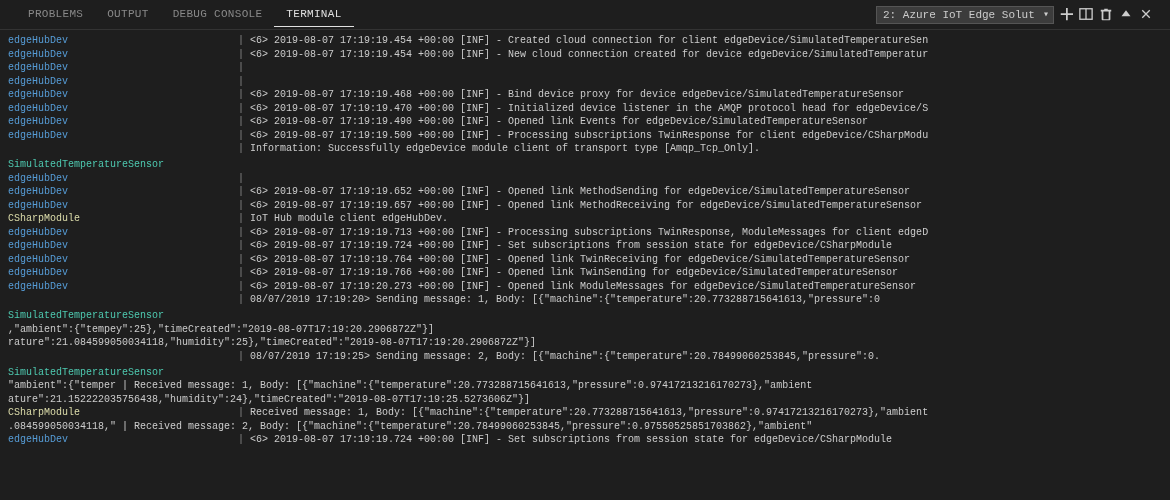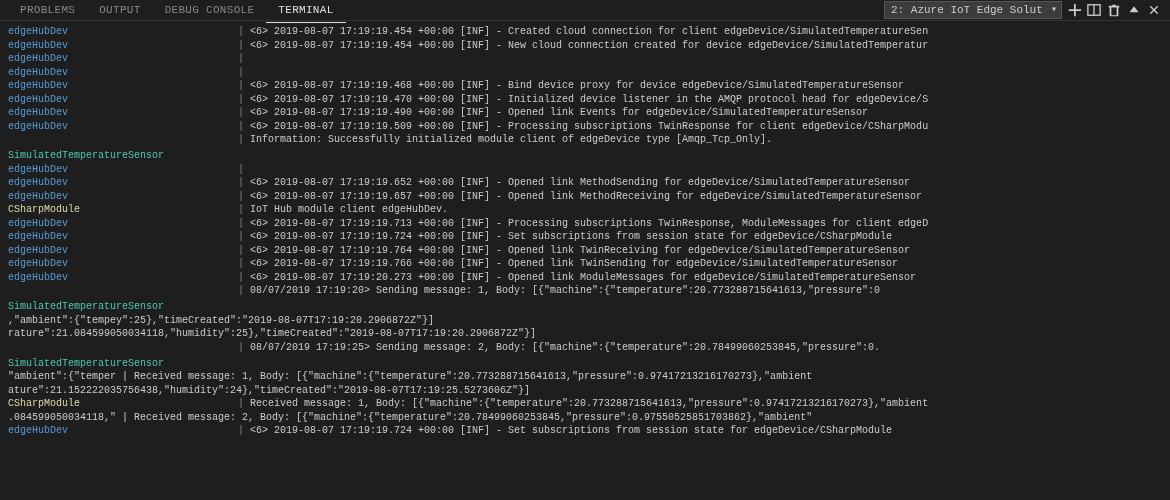--- a/index.html
+++ b/index.html
@@ -13,44 +13,44 @@
       font-family: Consolas, 'Courier New', monospace;
       font-size: 12px;
       width: 1170px;
       height: 500px;
       overflow: hidden;
     }
     .panel-header {
       display: flex;
       justify-content: space-between;
       align-items: center;
-      height: 21px;
+      height: 30px;
       background: #1e1e1e;
       border-bottom: 1px solid #333;
-      padding: 0 8px;
+      padding: 0 16px;
     }
     .tabs {
       display: flex;
       gap: 0;
     }
     .tab {
       padding: 6px 12px;
       font-size: 11px;
       color: #888;
       cursor: pointer;
       text-transform: uppercase;
       letter-spacing: 0.3px;
     }
     .tab.active {
       color: #e0e0e0;
       border-bottom: 1px solid #e0e0e0;
     }
     .toolbar {
       display: flex;
-      align-items: center;
+      align-items: flex-start;
       gap: 4px;
     }
     .terminal-selector {
       background: #3c3c3c;
       color: #cccccc;
       border: 1px solid #555;
       font-size: 11px;
       padding: 2px 18px 2px 6px;
       font-family: inherit;
       appearance: none;
@@ -180,21 +180,21 @@
       <span class="source src-edgehub">edgeHubDev</span>
       <span class="pipe">|</span>
       <span class="msg"> &lt;6&gt; 2019-08-07 17:19:19.490 +00:00 [INF] - Opened link Events for edgeDevice/SimulatedTemperatureSensor</span>
     </div><div class="log-line">
       <span class="source src-edgehub">edgeHubDev</span>
       <span class="pipe">|</span>
       <span class="msg"> &lt;6&gt; 2019-08-07 17:19:19.509 +00:00 [INF] - Processing subscriptions TwinResponse for client edgeDevice/CSharpModu</span>
     </div><div class="log-line">
       <span class="source src-sim">SimulatedTemperatureSensor</span>
       <span class="pipe">|</span>
-      <span class="msg"> Information: Successfully initialized module client of edgeDevice type [Amqp_Tcp_Only].</span>
+      <span class="msg"> Information: Successfully edgeDevice module client of transport type [Amqp_Tcp_Only].</span>
     </div><div class="log-line">
       <span class="source src-edgehub">edgeHubDev</span>
       <span class="pipe">|</span>
     </div><div class="log-line">
       <span class="source src-edgehub">edgeHubDev</span>
       <span class="pipe">|</span>
       <span class="msg"> &lt;6&gt; 2019-08-07 17:19:19.652 +00:00 [INF] - Opened link MethodSending for edgeDevice/SimulatedTemperatureSensor</span>
     </div><div class="log-line">
       <span class="source src-edgehub">edgeHubDev</span>
       <span class="pipe">|</span>

